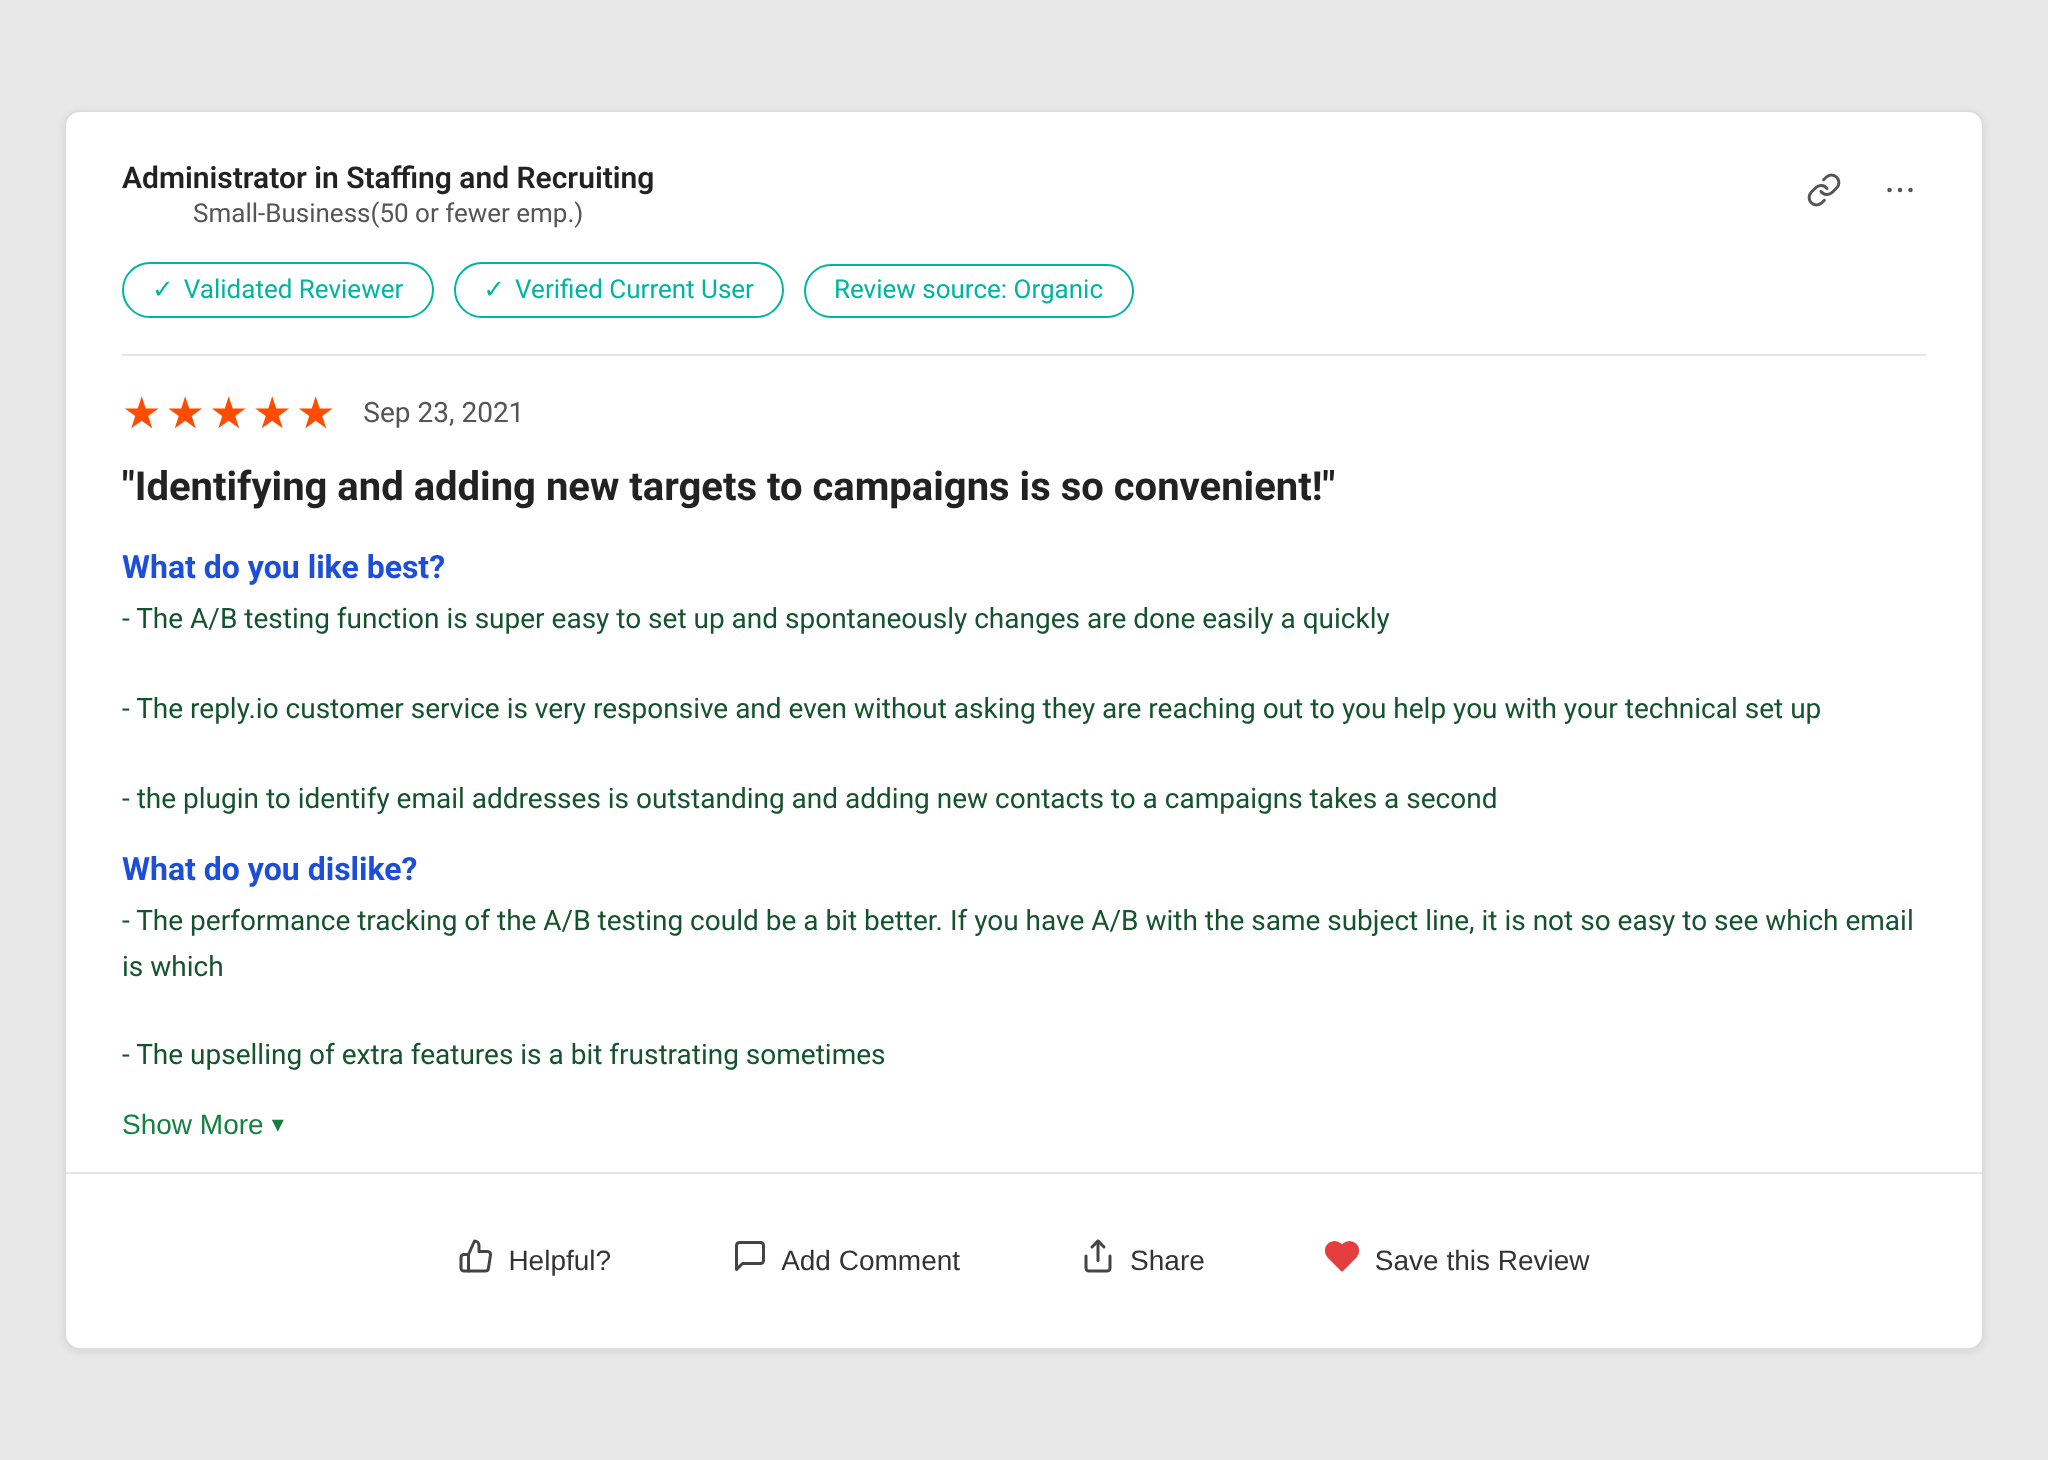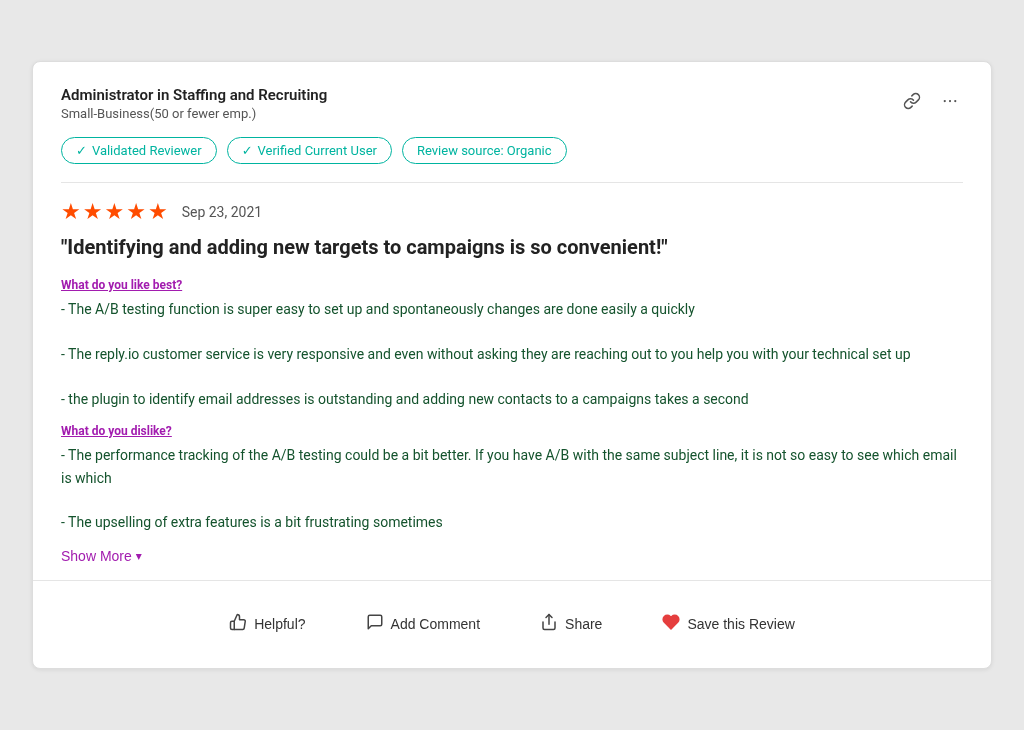--- a/index.html
+++ b/index.html
@@ -58,20 +58,21 @@
     }
     .reviewer-name {
       font-size: 15px;
       font-weight: 600;
       color: #222;
     }
     .reviewer-sub {
       font-size: 13px;
       color: #555;
       margin-top: 2px;
+      text-align: center;
     }
     .header-icons {
       display: flex;
       align-items: center;
       gap: 12px;
       padding-top: 4px;
     }
     .header-icon-btn {
       background: none;
       border: none;
@@ -133,35 +134,34 @@
     
     .review-title {
       font-size: 20px;
       font-weight: 700;
       color: #222;
       margin-bottom: 18px;
       line-height: 1.3;
     }
     
     .section-label {
-      font-size: 12px;
+      font-size: 16px;
       font-weight: 700;
-      color: #a21caf;
+      color: #1d4ed8;
       margin-bottom: 6px;
-      text-decoration: underline;
     }
     .section-text {
       font-size: 14px;
       color: #14532d;
       line-height: 1.6;
       margin-bottom: 14px;
     }
     
     .show-more {
-      color: #a21caf;
+      color: #15803d;
       font-size: 14px;
       font-weight: 500;
       display: flex;
       align-items: center;
       gap: 4px;
       cursor: pointer;
       border: none;
       background: none;
       padding: 0;
       margin-top: 4px;

